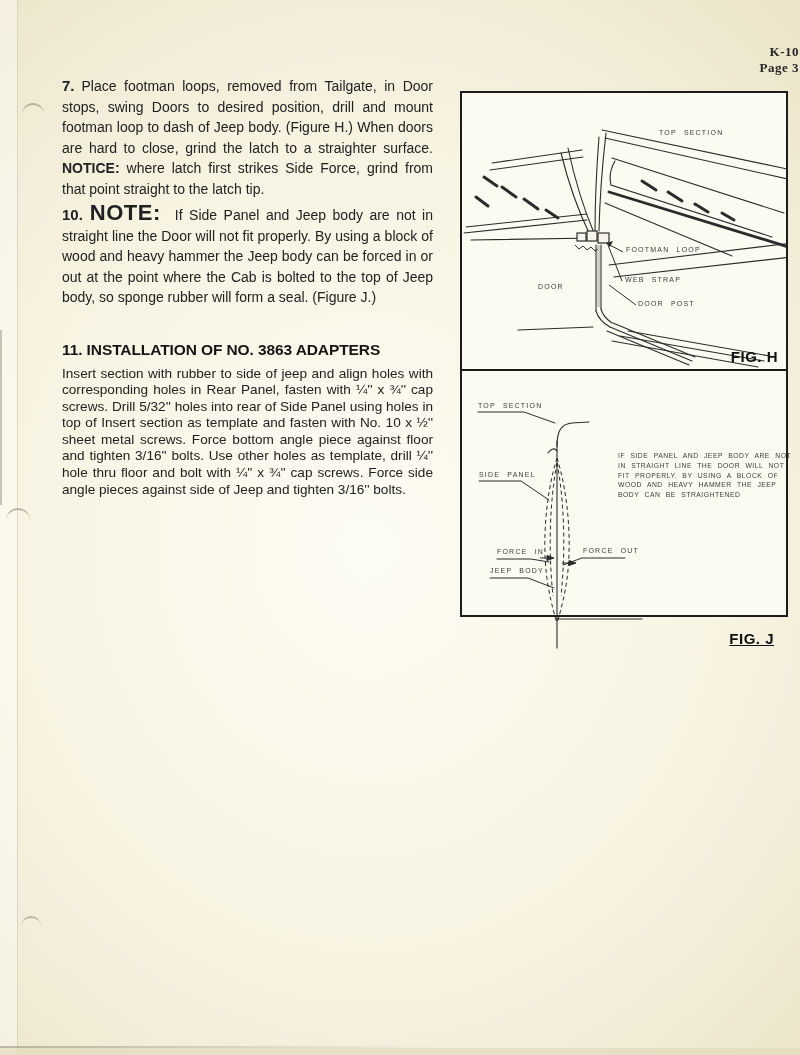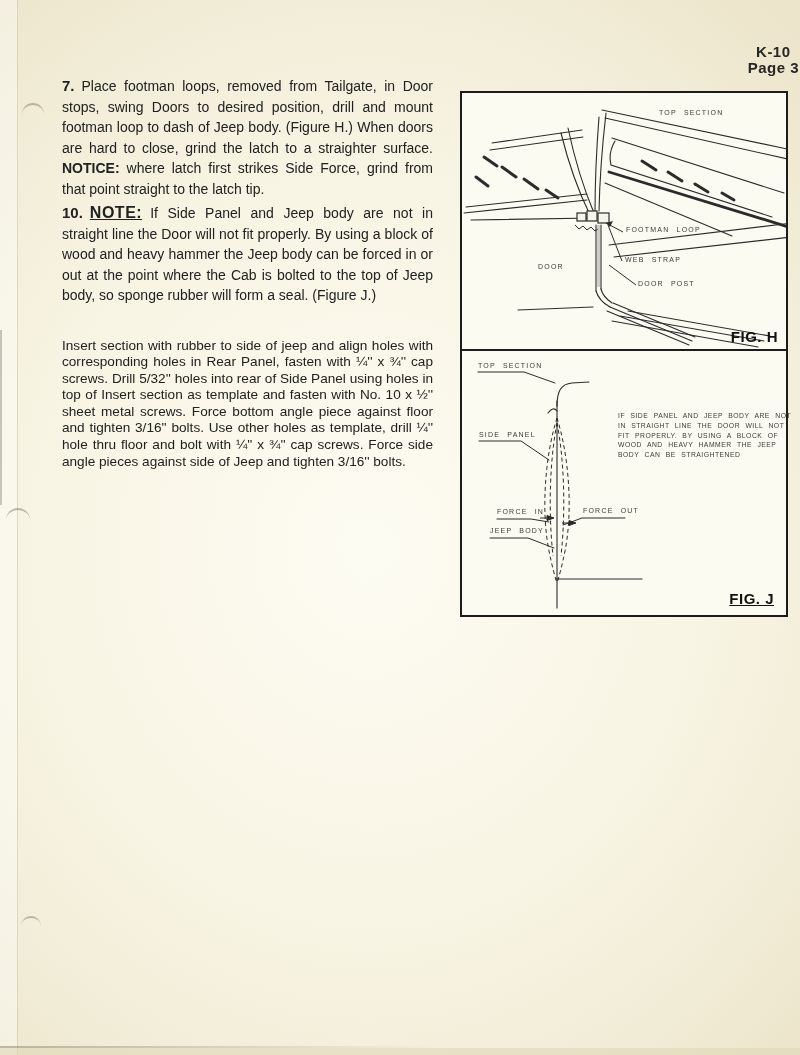--- a/index.html
+++ b/index.html
@@ -15,39 +15,39 @@
   
   .edge-strip{position:absolute;left:0;top:0;width:17px;height:100%;
     background:rgba(255,255,255,0.38);border-right:1px solid rgba(190,180,145,0.45);}
   .edge-mark{position:absolute;left:0;width:2px;background:rgba(105,100,88,0.35);}
   .bottom-line{position:absolute;left:0;bottom:7px;width:55%;height:2px;
     background:linear-gradient(to right, rgba(140,135,115,0.55), rgba(140,135,115,0.0));}
   .bottom-strip{position:absolute;left:0;bottom:0;width:100%;height:7px;background:rgba(222,213,180,0.55);}
   .hole{position:absolute;border-top:2px solid rgba(140,132,108,0.55);
     border-radius:50% 50% 0 0 / 100% 100% 0 0;}
   
-  .hdr{position:absolute;top:44px;right:1px;text-align:center;
-    font-family:Liberation Sans, sans-serif;font-weight:bold;
-    font-size:15px;line-height:15.5px;color:#262626;letter-spacing:0.5px;}
+  .hdr{position:absolute;top:44px;right:1px;text-align:right;
+    font-family:Liberation Serif, serif;font-weight:bold;
+    font-size:13px;line-height:15.5px;color:#262626;letter-spacing:0.5px;}
   
   .col{position:absolute;left:62px;top:76px;width:371px;}
   .col p{margin:0;text-align:justify;font-size:14px;line-height:20.5px;color:#212121;}
   .inum{font-weight:700;font-size:15px;margin-right:7px;}
   .notice{font-weight:700;margin-top:11px;}
   .p8{margin-top:5px !important;}
   .p9{margin-top:5px !important;}
   .p10{margin-top:4px !important;}
-  .note-big{font-weight:700;font-size:16px;letter-spacing:0.5px;margin-right:8px;text-decoration:underline;}
+  .note-big{font-weight:700;font-size:22px;letter-spacing:0.5px;margin-right:14px;}
   .h11{margin-top:32px;font-weight:700;font-size:15.5px;line-height:20px;
     letter-spacing:-0.1px;color:#151515;}
   .p11{margin-top:6px !important;font-size:13.6px !important;line-height:16.6px !important;}
   
   .figs{position:absolute;left:460px;top:91px;width:324px;height:522px;
     border:2px solid #1c1c1c;background:#fcfbf2;}
-  .figbox{position:relative;width:100%;}
+  .figbox{position:relative;width:100%;margin-top:20px;}
   .fig-h{height:256px;border-bottom:2px solid #1c1c1c;}
   .fig-j{height:264px;}
   .figbox svg{position:absolute;left:0;top:0;}
   .flabel{position:absolute;font-size:7px;letter-spacing:1.2px;word-spacing:4px;
     color:#3a3a3a;font-weight:400;white-space:nowrap;}
   .fcap{position:absolute;font-weight:700;font-size:15px;letter-spacing:0.5px;color:#111;}
   .fnote{position:absolute;left:156px;top:60px;font-size:6.8px;letter-spacing:0.5px;
     word-spacing:3px;line-height:9.8px;color:#3a3a3a;white-space:nowrap;}
 </style>
 </head>
@@ -71,20 +71,21 @@
   <div class="col">
     <p><span class="inum">7.</span><span>Place footman loops, removed from Tailgate, in Door stops, swing Doors to desired position, drill and mount footman loop to dash of Jeep body.  (Figure H.)  When doors are hard to close, grind the latch to a straighter surface.</span>
       <span class="notice">NOTICE:</span>
       <span>where latch first strikes Side Force, grind from that point straight to the latch tip.</span></p>
 
 
 
     <p class="p10"><span class="inum">10.</span><span class="note-big">NOTE:</span><span>If Side Panel and Jeep body are not in straight line the Door will not fit properly.  By using a block of wood and heavy hammer the Jeep body can be forced in or out at the point where the Cab is bolted to the top of Jeep body, so sponge rubber will form a seal.  (Figure J.)</span></p>
 
     <div class="h11">
+      <div>11.  INSTALLATION OF NO. 3863 ADAPTERS</div>
     </div>
 
     <p class="p11">Insert section with rubber to side of jeep and align holes with corresponding holes in Rear Panel, fasten with ¼'' x ¾'' cap screws.  Drill 5/32'' holes into rear of Side Panel using holes in top of Insert section as template and fasten with No. 10 x ½'' sheet metal screws.  Force bottom angle piece against floor and tighten 3/16'' bolts.  Use other holes as template, drill ¼'' hole thru floor and bolt with ¼'' x ¾'' cap screws.  Force side angle pieces against side of Jeep and tighten 3/16'' bolts.</p>
   </div>
 
   <div class="figs">
 
     <div class="figbox fig-h">
       <svg width="324" height="256" viewBox="0 0 324 256">
         <g stroke="#2b2b2b" stroke-width="1.1" fill="none" stroke-linecap="round">

